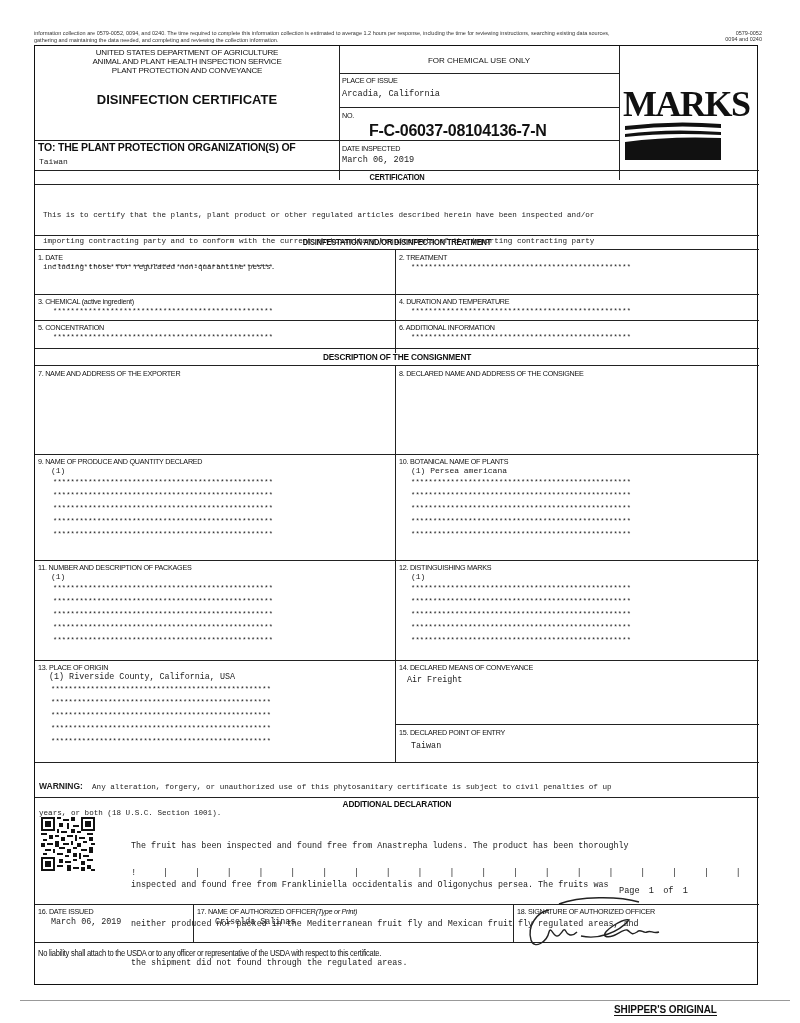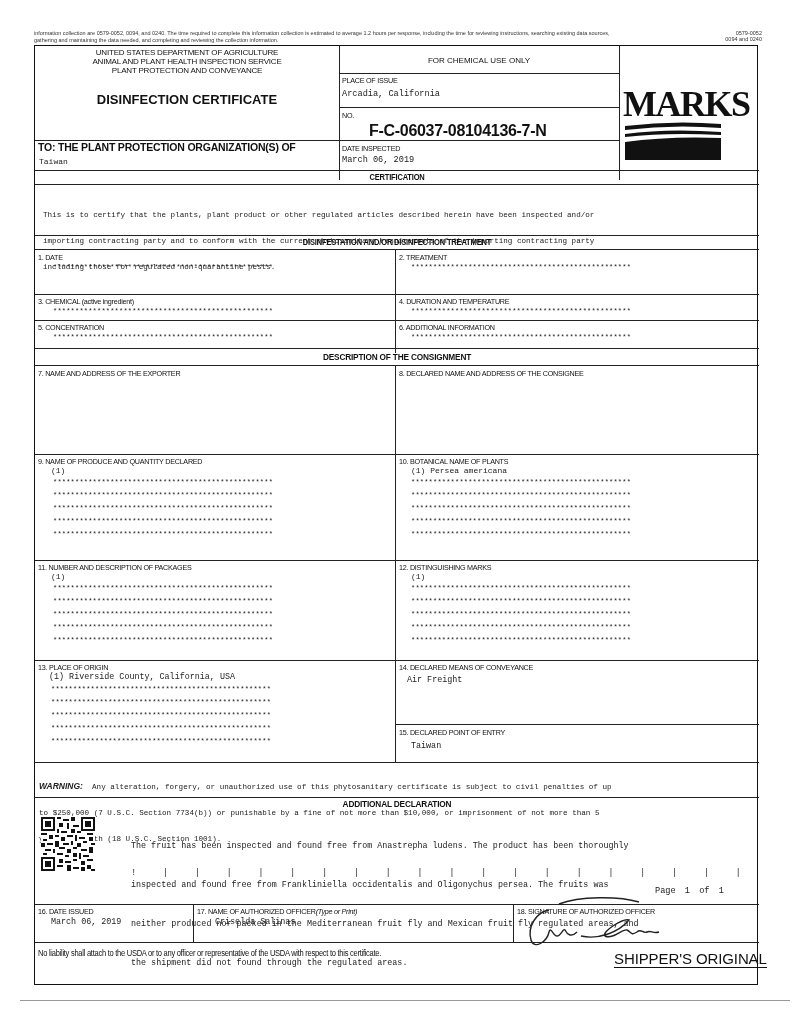--- a/index.html
+++ b/index.html
@@ -24,24 +24,24 @@
   .official { position: absolute; left: 304px; top: 10px; width: 280px; text-align: center; font-size: 8px; }
   .cert-no { position: absolute; left: 334px; top: 76px; font-size: 16px; font-weight: bold; letter-spacing: -0.3px; }
 
   .usda { position: absolute; left: 588px; top: 40px; width: 100px; }
   .usda-text { font-family: "Liberation Serif", serif; font-weight: bold; font-size: 36px; letter-spacing: -1.5px; color: #111; line-height: 36px; }
 
   .para { position: absolute; font-family: "Liberation Mono", monospace; font-size: 7.6px; line-height: 8.6px; color: #222; white-space: pre; }
 
   .qr { position: absolute; left: 6px; top: 771px; width: 54px; height: 54px; }
   .ticks { position: absolute; left: 96px; top: 822px; width: 610px; display: flex; justify-content: space-between; font-family: "Liberation Mono", monospace; font-size: 9px; color: #333; }
-  .page-info { position: absolute; left: 620px; top: 840px; font-family: "Liberation Mono", monospace; font-size: 8.6px; color: #222; word-spacing: 4px; }
-
-  .warning-label { font-family: "Liberation Sans", sans-serif; font-weight: bold; font-size: 8.5px; font-style: italic; }
-  .shipper { position: absolute; left: 614px; top: 950px; font-size: 15px; font-weight: normal; border-bottom: 1.5px solid #111; letter-spacing: -0.1px; }
+  .page-info { position: absolute; left: 584px; top: 840px; font-family: "Liberation Mono", monospace; font-size: 8.6px; color: #222; word-spacing: 4px; }
+
+  .warning-label { font-family: "Liberation Sans", sans-serif; font-weight: bold; font-size: 8.5px; }
+  .shipper { position: absolute; left: 614px; top: 1004px; font-size: 10px; font-weight: bold; border-bottom: 1.5px solid #111; letter-spacing: -0.1px; }
   .bottom-rule { position: absolute; left: 20px; top: 1000px; width: 770px; border-top: 1px solid #999; }
   .signature { position: absolute; left: 484px; top: 846px; width: 170px; height: 62px; }
 </style>
 </head>
 <body>
 
 <div class="top-notice">
   <div>information collection are 0579-0052, 0094, and 0240. The time required to complete this information collection is estimated to average 1.2 hours per response, including the time for reviewing instructions, searching existing data sources,</div>
   <div>gathering and maintaining the data needed, and completing and reviewing the collection information.</div>
 </div>
@@ -172,21 +172,20 @@
 
   <div class="label" style="left:364px; top:617px;">14. DECLARED MEANS OF CONVEYANCE</div>
   <div class="mono" style="left:372px; top:629px; font-size:8.4px;">Air Freight</div>
   <div class="hline" style="left:360px; top:678px; width:364px;"></div>
   <div class="label" style="left:364px; top:682px;">15. DECLARED POINT OF ENTRY</div>
   <div class="mono" style="left:376px; top:695px; font-size:8.4px;">Taiwan</div>
 
   <div class="hline" style="left:0; top:716px; width:724px;"></div>
   <div class="para" style="left:4px; top:719px; font-size:7.6px;">
     <div><span class="warning-label">WARNING:</span><span>  Any alteration, forgery, or unauthorized use of this phytosanitary certificate is subject to civil penalties of up</span></div>
-    <div>to $250,000 (7 U.S.C. Section 7734(b)) or punishable by a fine of not more than $10,000, or imprisonment of not more than 5</div>
     <div>years, or both (18 U.S.C. Section 1001).</div>
   </div>
 
   <div class="hline" style="left:0; top:751px; width:724px;"></div>
   <div class="section-title" style="left:0; top:753px; width:724px; font-size:9px;">ADDITIONAL DECLARATION</div>
 
   <svg class="qr" viewBox="0 0 27 27" shape-rendering="crispEdges">
     <rect width="27" height="27" fill="#fff"></rect>
     <rect x="0" y="0" width="7" height="7" fill="#111"></rect>
       <rect x="1" y="1" width="5" height="5" fill="#fff"></rect>

